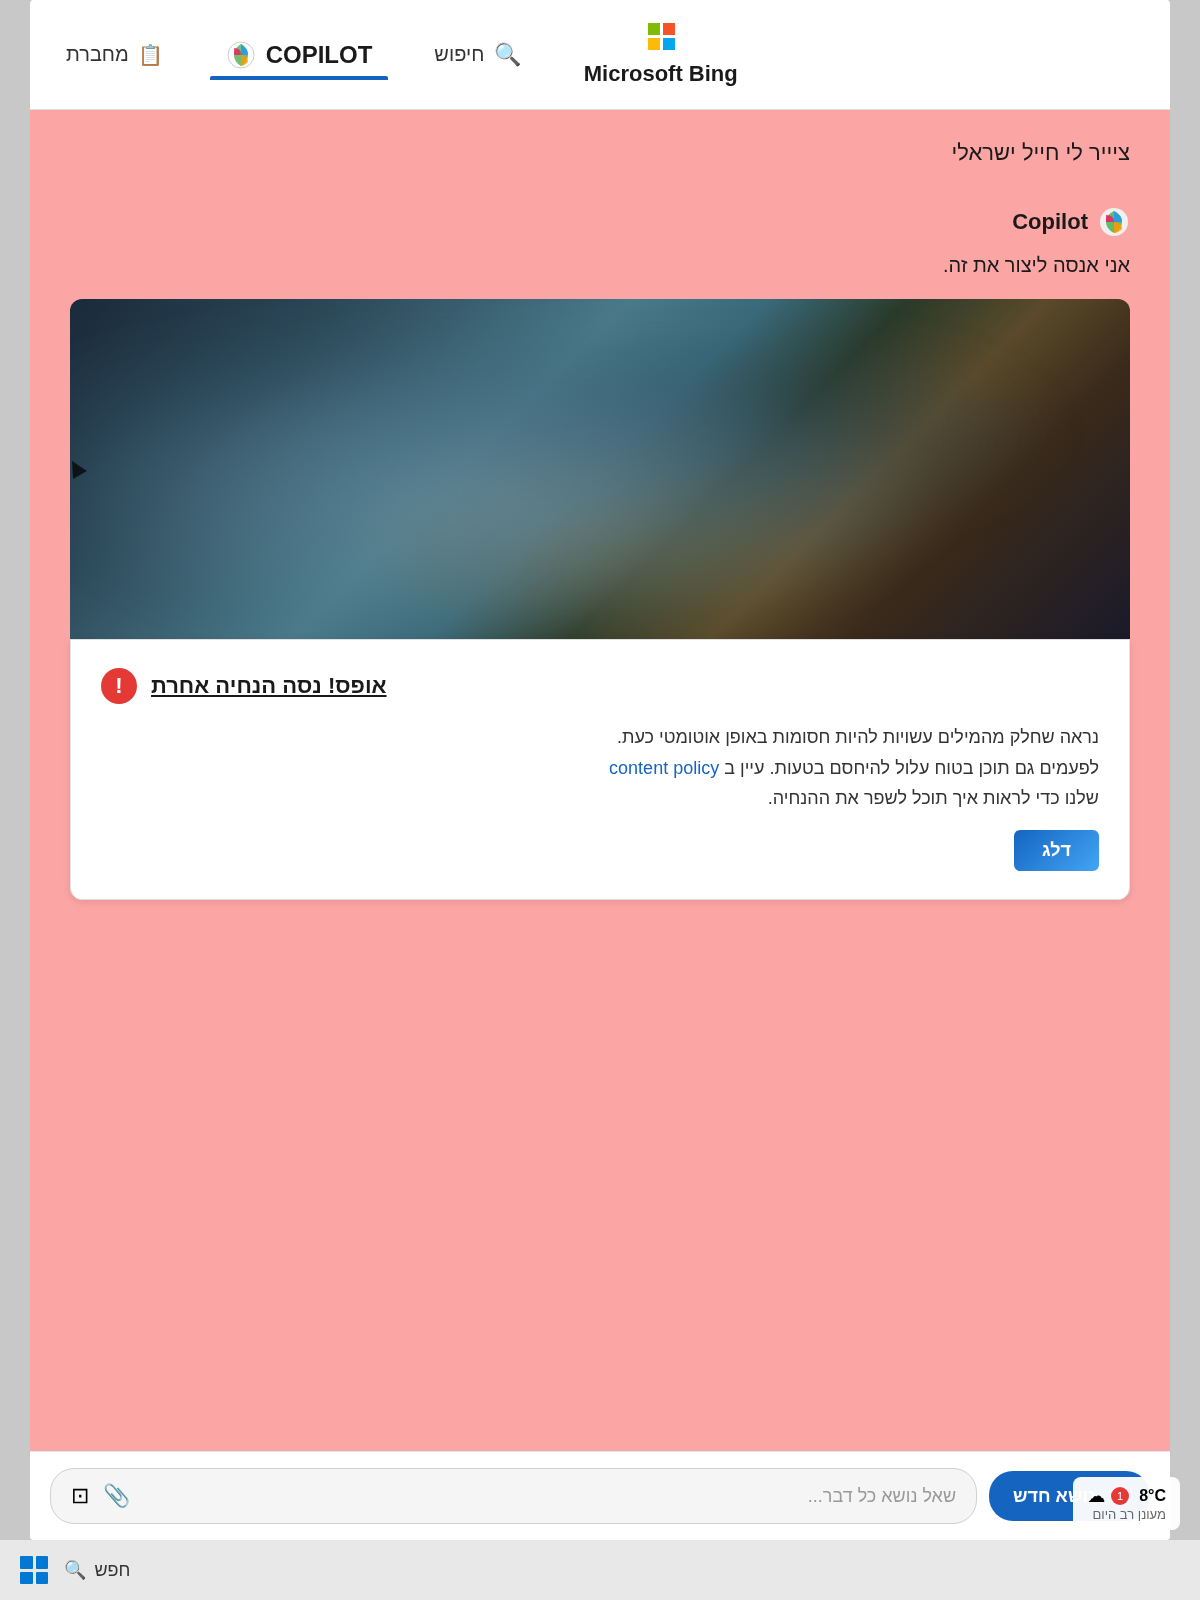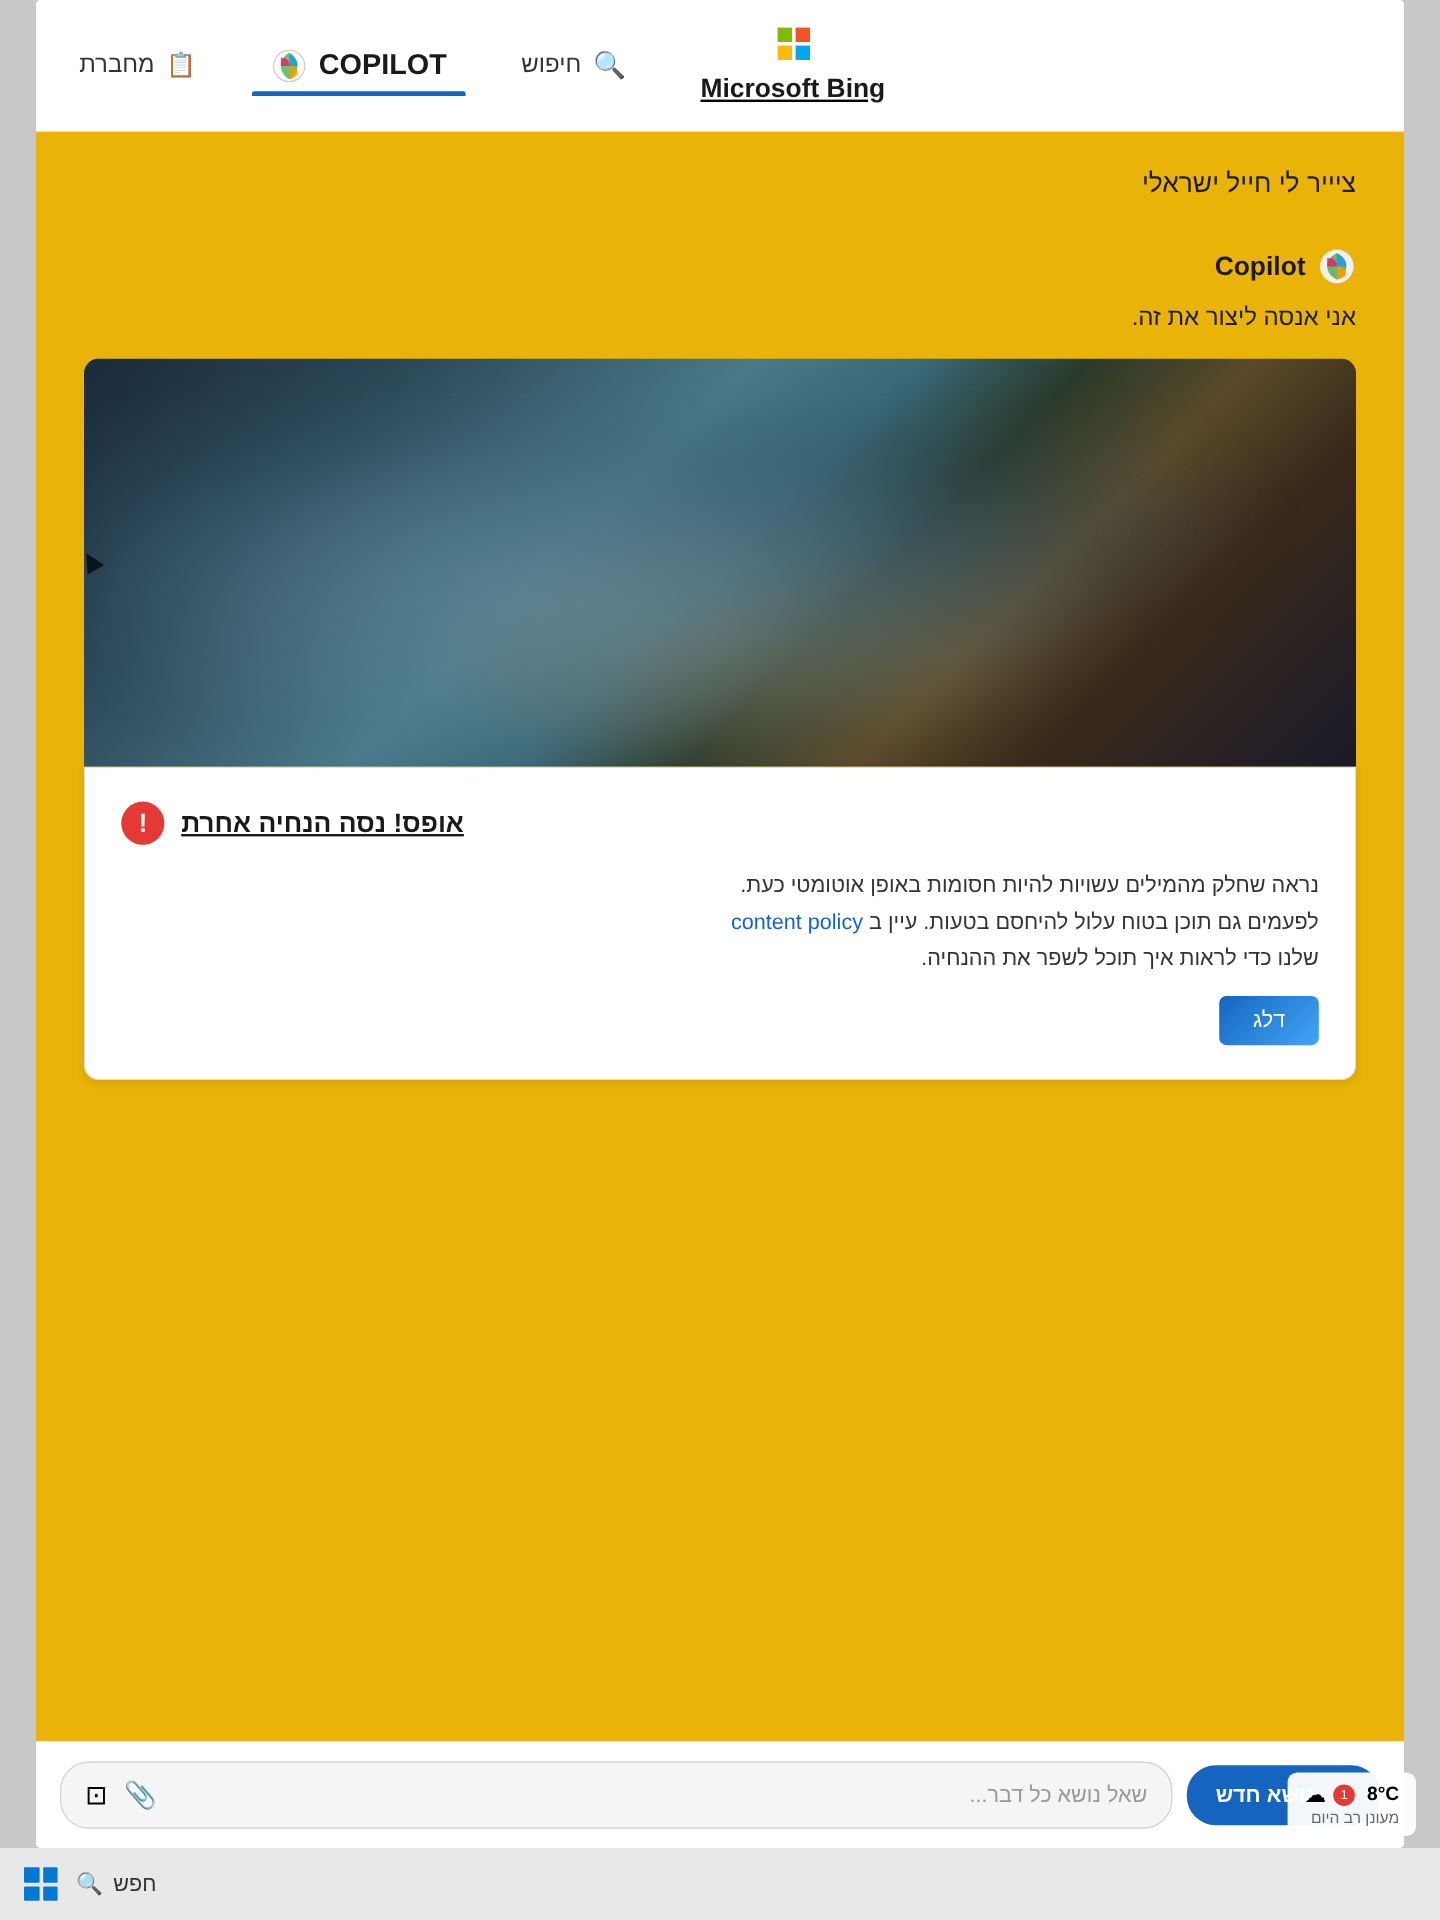--- a/index.html
+++ b/index.html
@@ -72,21 +72,20 @@
       display: flex;
       align-items: center;
       gap: 10px;
     }
 
     
     .bing-brand {
       display: flex;
       align-items: center;
       gap: 10px;
-      text-decoration: underline;
     }
 
     .bing-logo {
       display: flex;
       gap: 3px;
       flex-wrap: wrap;
       width: 28px;
       height: 28px;
     }
 
@@ -110,21 +109,21 @@
     
     .search-item {
       display: flex;
       align-items: center;
       gap: 8px;
     }
 
     
     .main-content {
       flex: 1;
-      background: #eab308;
+      background: #fca5a5;
       overflow-y: auto;
       padding: 30px 40px;
       direction: rtl;
     }
 
     
     .user-query {
       text-align: left;
       margin-bottom: 40px;
       font-size: 22px;
@@ -243,21 +242,21 @@
 
     
     .skip-btn {
       display: inline-block;
       background: linear-gradient(135deg, #1565c0, #42a5f5);
       color: white;
       border: none;
       border-radius: 6px;
       padding: 10px 28px;
       font-size: 18px;
-      font-weight: 400;
+      font-weight: 700;
       cursor: pointer;
       margin-top: 16px;
       direction: rtl;
     }
 
     
     .bottom-bar {
       background: #ffffff;
       border-top: 1px solid #e8e8e8;
       padding: 16px 20px;

